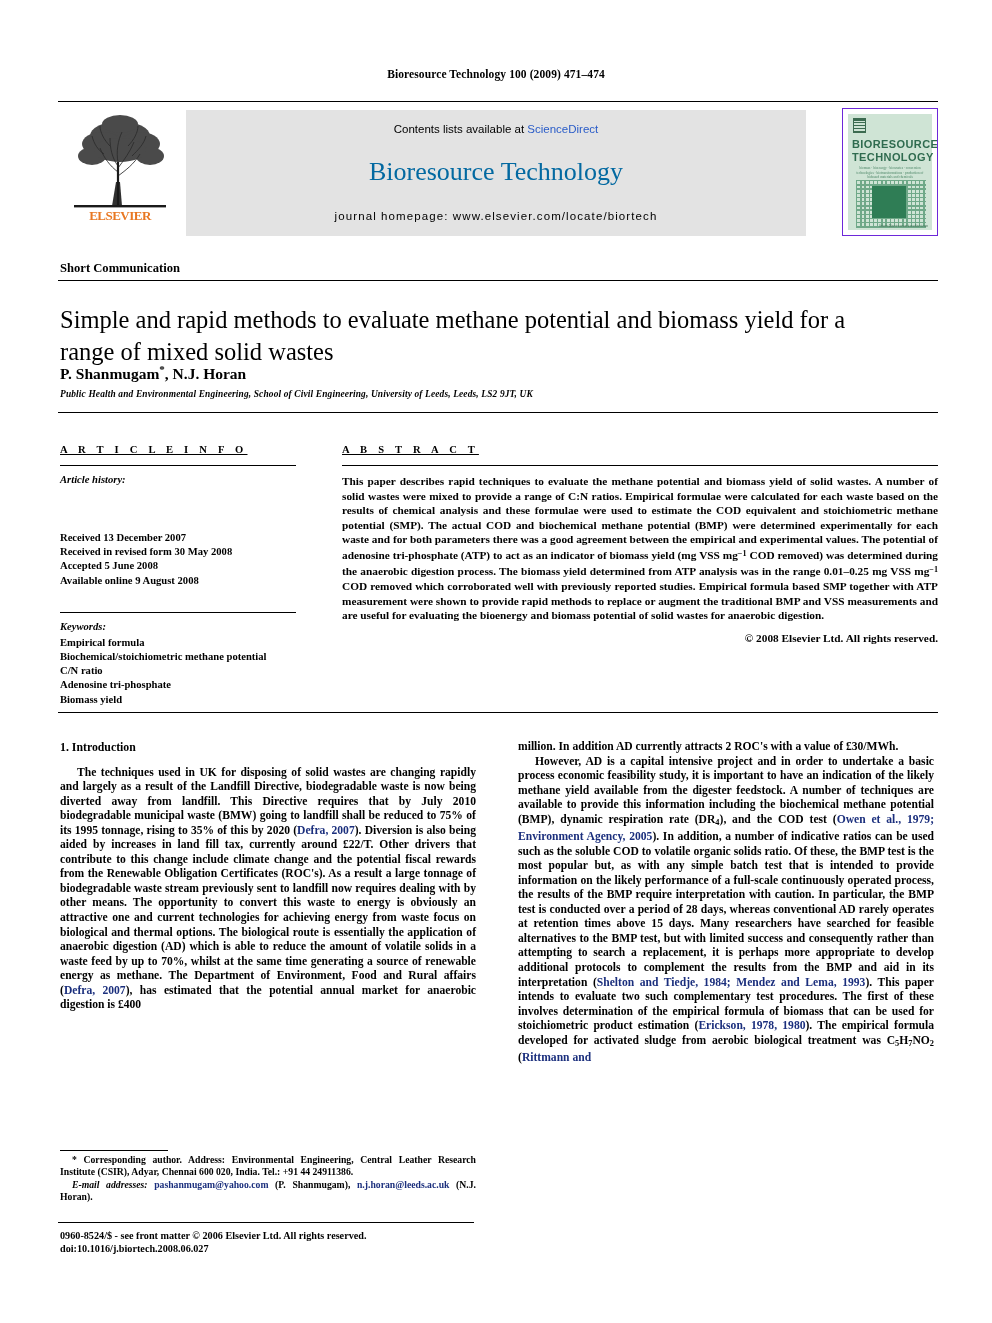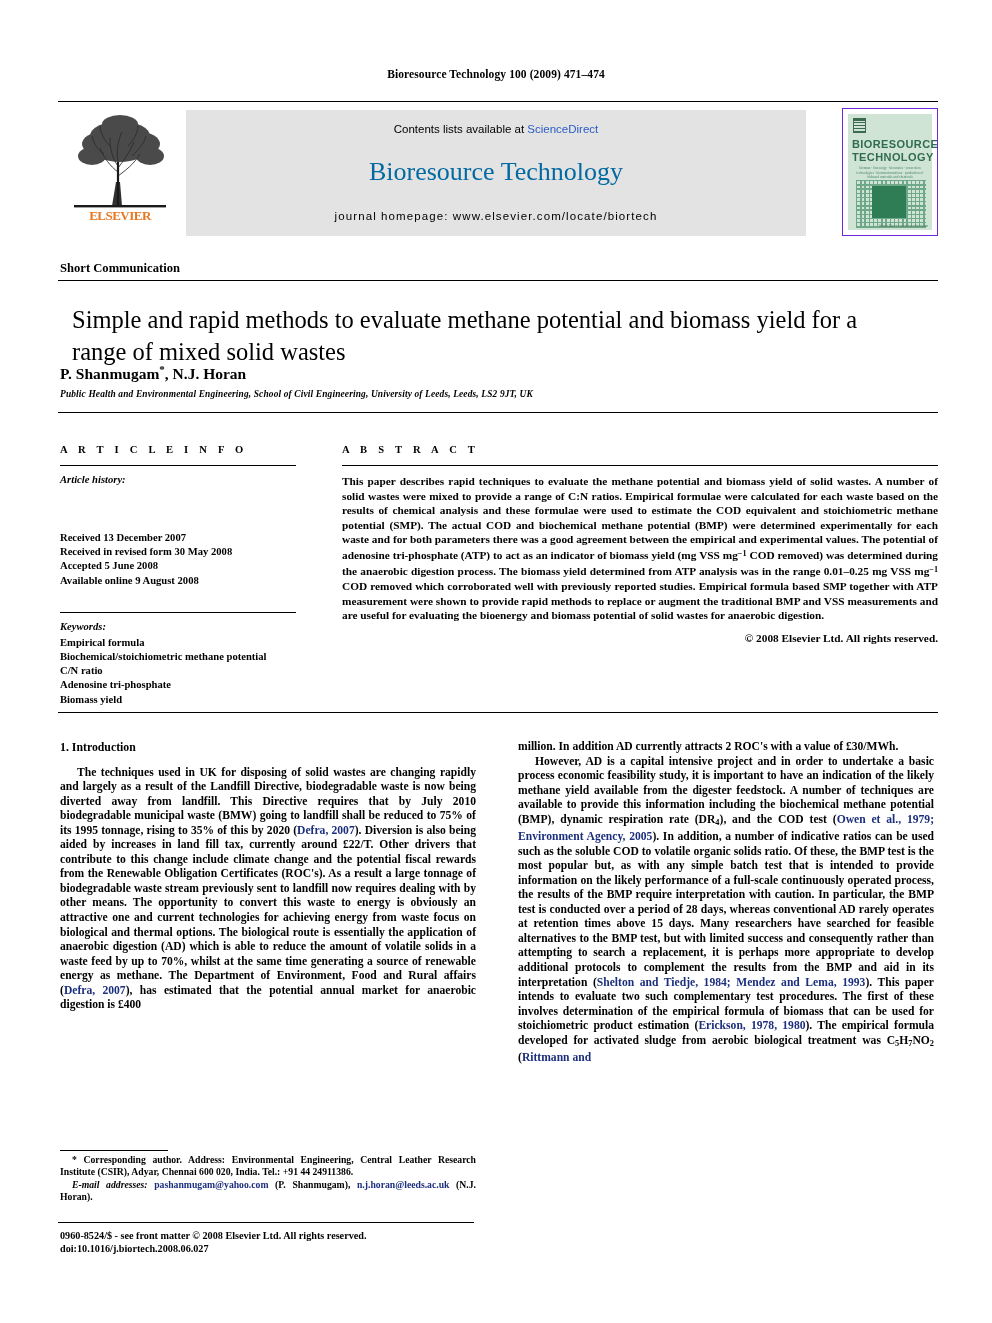--- a/index.html
+++ b/index.html
@@ -177,21 +177,20 @@
     border-top: 0.8px solid #000;
   }
   .title {
     position: absolute;
     left: 60px; top: 288px;
     width: 800px;
     font-size: 24.5px;
     line-height: 32px;
     font-weight: normal;
     font-family: "Liberation Serif", serif;
-    margin-left: 12px;
   }
   .authors {
     position: absolute;
     left: 60px; top: 363px;
     font-size: 15.5px;
     font-weight: bold;
   }
   .corr-star { font-size: 11px; vertical-align: super; font-weight: bold; }
   .affiliation {
     position: absolute;
@@ -217,20 +216,21 @@
   }
   .abs-col {
     position: absolute;
     left: 342px; top: 444px;
     width: 596px;
   }
   .col-heading {
     font-size: 10.6px;
     font-weight: bold;
     letter-spacing: 4.2px;
+    text-decoration: underline;
   }
   .thin-rule {
     border-top: 0.8px solid #000;
     margin-top: 10px;
     margin-bottom: 8px;
   }
   .info-sub {
     font-size: 10.6px;
     font-style: italic;
     font-weight: bold;
@@ -429,17 +429,17 @@
   </div>
 
   <div class="footnote-rule"></div>
   <div class="footnote">
     <div class="fn-indent"><span>*</span><span> Corresponding author. Address: Environmental Engineering, Central Leather Research Institute (CSIR), Adyar, Chennai 600 020, India. Tel.: +91 44 24911386.</span></div>
     <div class="fn-indent"><span class="fn-italic">E-mail addresses:</span> <span class="email">pashanmugam@yahoo.com</span><span> (P. Shanmugam), </span><span class="email">n.j.horan@leeds.ac.uk</span><span> (N.J. Horan).</span></div>
   </div>
 
   <div class="bottom-rule"></div>
   <div class="bottom-matter">
-    <div>0960-8524/$ - see front matter © 2008 Elsevier Ltd. All rights reserved.</div>
+    <div>0960-8524/$ - see front matter © 2006 Elsevier Ltd. All rights reserved.</div>
     <div>doi:10.1016/j.biortech.2008.06.027</div>
   </div>
 
 </div>
 
 </body></html>

